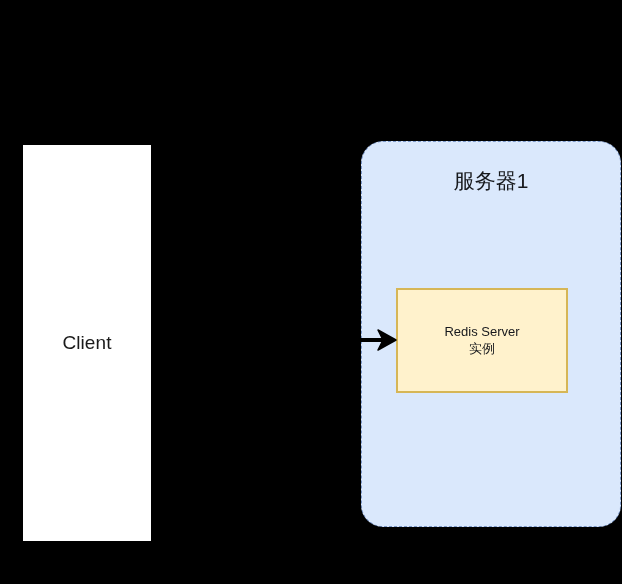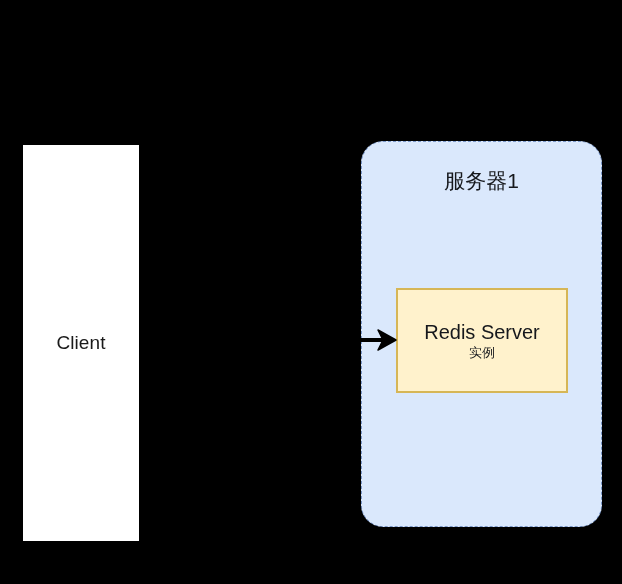--- a/index.html
+++ b/index.html
@@ -19,21 +19,21 @@
     width: 622px;
     height: 584px;
     background: #000000;
   }
 
   
   #client-node {
     position: absolute;
     left: 23px;
     top: 145px;
-    width: 116px;
+    width: 128px;
     height: 396px;
     background: #ffffff;
     border: 0;
     display: flex;
     align-items: center;
     justify-content: center;
     box-sizing: border-box;
   }
   #client-label {
     color: #1a1a1a;
@@ -42,21 +42,21 @@
     line-height: 1.2;
     letter-spacing: 0.1px;
     white-space: nowrap;
   }
 
   
   #server-container {
     position: absolute;
     left: 361px;
     top: 141px;
-    width: 241px;
+    width: 260px;
     height: 386px;
     background: #dae8fc;
     border: 1.5px dashed #7a97c9;
     border-radius: 22px;
     box-sizing: border-box;
   }
   #server-title {
     position: absolute;
     left: 0;
     top: 26px;
@@ -79,21 +79,21 @@
     background: #fff2cc;
     border: 2px solid #d6b656;
     box-sizing: border-box;
     display: flex;
     flex-direction: column;
     align-items: center;
     justify-content: center;
   }
   .redis-line {
     color: #16181c;
-    font-size: 20px;
+    font-size: 13px;
     font-family: "Liberation Sans", "DejaVu Sans", sans-serif;
     line-height: 1.25;
     white-space: nowrap;
     text-align: center;
   }
   #redis-label-cn {
     font-size: 13px;
   }
 
   

